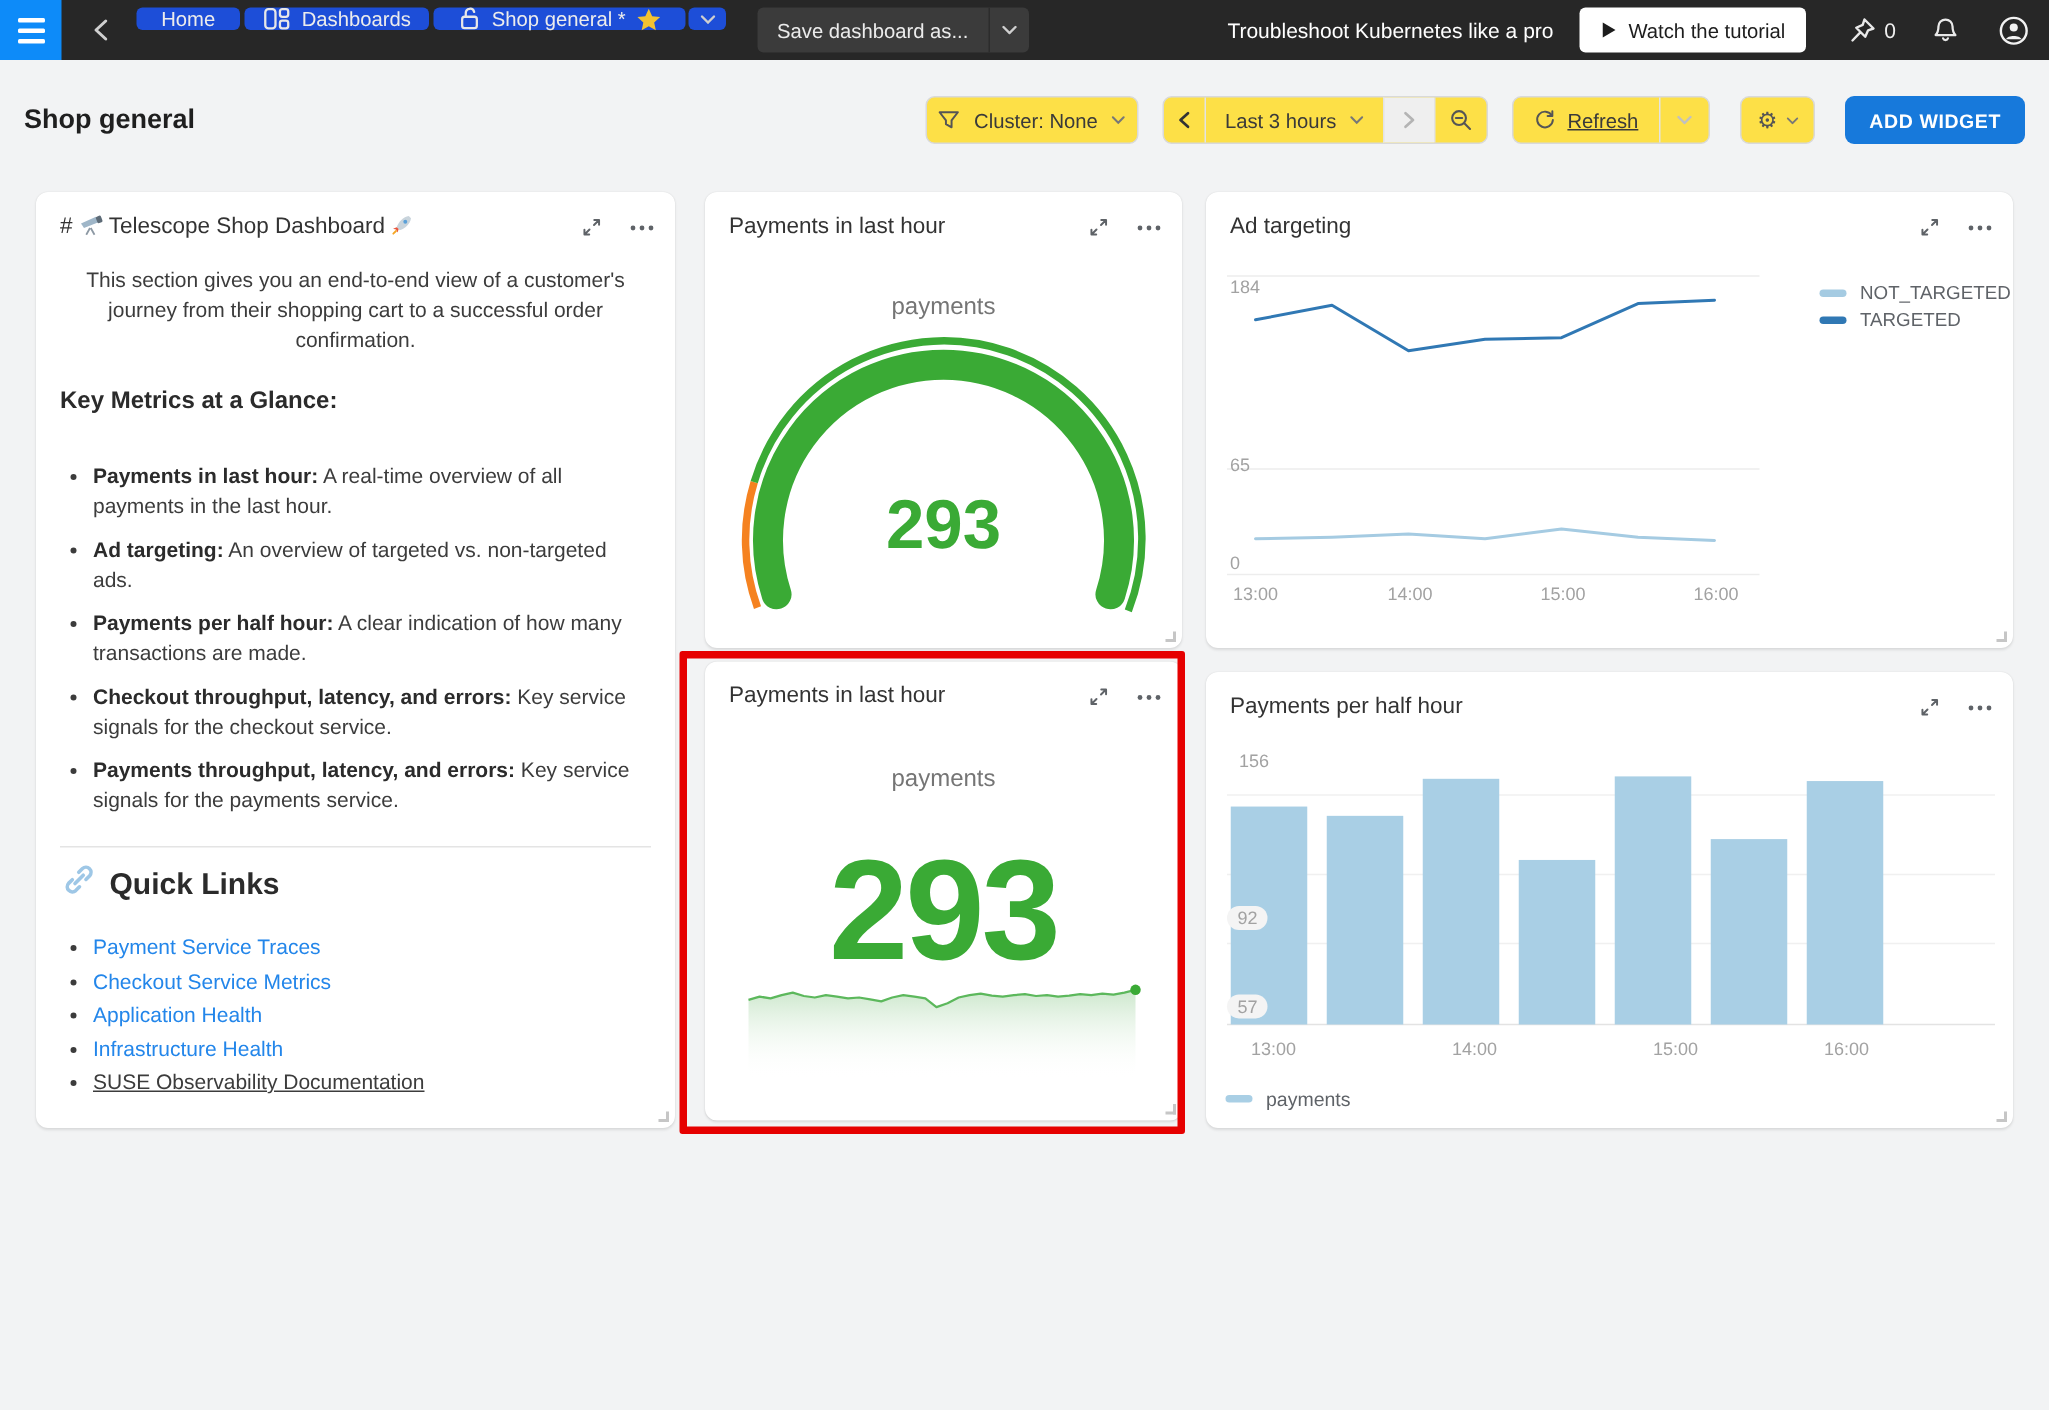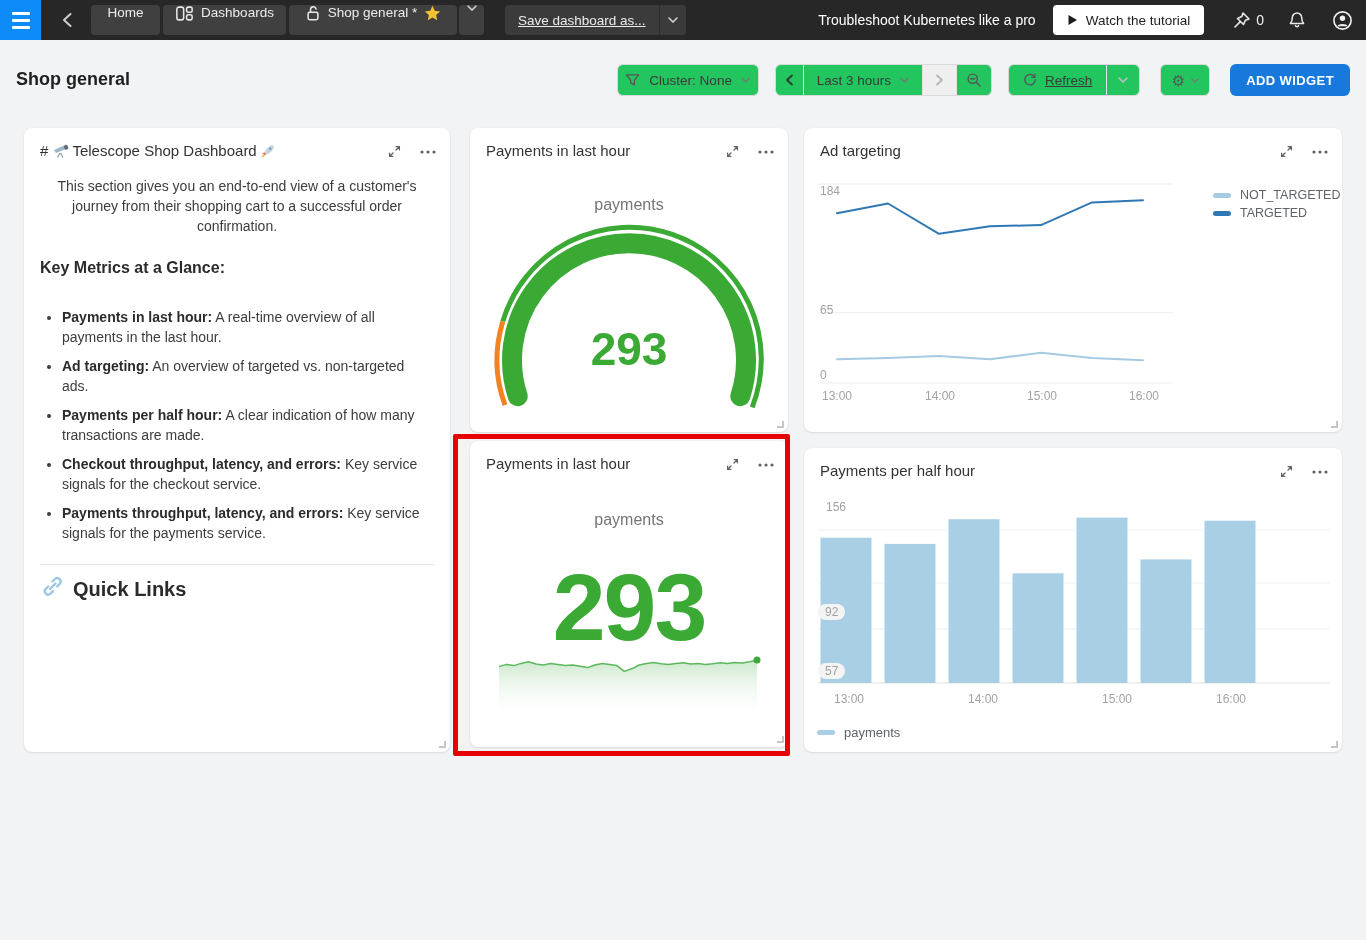--- a/index.html
+++ b/index.html
@@ -8,40 +8,40 @@
   .stage { position:relative; width:1366px; height:940px; }
 
   
   .navbar { position:absolute; left:0; top:0; width:1366px; height:40px; background:#272727; }
   .hamburger { position:absolute; left:0; top:0; width:41px; height:40px; background:#0d8bf9;
                border:none; cursor:pointer; display:flex; flex-direction:column; gap:4px;
                align-items:center; justify-content:center; }
   .hamburger span { display:block; width:18px; height:3px; background:#fff; border-radius:1px; }
   .nav-back { position:absolute; left:53px; top:5px; width:30px; height:30px; background:none; border:none;
               display:flex; align-items:center; justify-content:center; }
-  .nav-tab { position:absolute; top:5px; height:30px; background:#404040; border:none; border-radius:4px;
-             color:#ececec; font-size:13.5px; font-family:inherit; display:flex; align-items:flex-start;
+  .nav-tab { position:absolute; top:5px; height:15px; background:#1d4ed8; border:none; border-radius:4px;
+             color:#ececec; font-size:13.5px; font-family:inherit; display:flex; align-items:center;
              justify-content:center; gap:7px; padding:0 12px; }
   .nav-right { position:absolute; right:0; top:0; height:40px; display:flex; align-items:center; gap:0; }
   .promo { color:#ffffff; font-size:14px; margin-right:17px; }
   .tutorial-btn { height:30px; background:#fff; border:none; border-radius:4px; padding:0 14px;
                   font-family:inherit; font-size:13.5px; font-weight:500; color:#1d1d1d;
                   display:flex; align-items:center; gap:8px; margin-right:28px; }
   .icon-btn { background:none; border:none; display:flex; align-items:center; gap:5px; color:#efefef;
               font-size:14px; font-family:inherit; }
   .seg-save { position:absolute; left:505px; top:5px; height:30px; display:flex; background:#3b3b3b;
               border-radius:4px; overflow:hidden; }
   .seg-save button { background:none; border:none; color:#ececec; font-size:13.5px; font-family:inherit;
-                     padding:0 13px; display:flex; align-items:center;text-decoration:underline; }
+                     padding:0 13px; display:flex; align-items:center; }
   .seg-save .caret-part { border-left:1px solid #2c2c2c; padding:0 8px; }
 
   
   .page-title { position:absolute; left:16px; top:69px; font-size:18px; font-weight:700; color:#1f1f1f; }
   .toolbar { position:absolute; top:64px; right:16px; height:32px; display:flex; align-items:center; }
-  .wbtn { height:32px; background:#22c55e; border:1px solid #d9d9d9; border-radius:6px; color:#3a3a3a;
+  .wbtn { height:32px; background:#fde047; border:1px solid #d9d9d9; border-radius:6px; color:#3a3a3a;
           font-size:13.5px; font-family:inherit; display:flex; align-items:center; }
   .wbtn .seg { height:100%; display:flex; align-items:center; padding:0 10px; border-left:1px solid #e3e3e3; }
   .wbtn .seg:first-child { border-left:none; }
   .seg.disabled { background:#efefef; border-radius:0; }
   .gap16 { width:16px; } .gap20 { width:20px; }
   .add-widget { height:32px; background:#1779db; color:#fff; border:none; border-radius:6px;
                 font-family:inherit; font-size:13px; font-weight:700; letter-spacing:.4px; padding:0 16px; }
 
   
   .card { position:absolute; background:#fff; border-radius:8px;
@@ -285,20 +285,27 @@
       <div class="md-h2">
         <span>
           <svg width="24" height="24" viewBox="0 0 24 24">
               <path d="M10 14 L15.5 8.5" stroke="#9ec7e6" stroke-width="2.4" stroke-linecap="round"></path>
               <path d="M12.5 6.5 L15 4 a3.4 3.4 0 0 1 4.8 4.8 L17.3 11.3" fill="none" stroke="#9ec7e6" stroke-width="2.4" stroke-linecap="round"></path>
               <path d="M11.5 12.7 L9 15.2 a3.4 3.4 0 0 1 -4.8 -4.8 L6.7 8" fill="none" stroke="#9ec7e6" stroke-width="2.4" stroke-linecap="round" transform="translate(1.5,3.5)"></path>
             </svg>
         </span>
         <span>Quick Links</span>
       </div>
+      <ul class="links-ul">
+        <li><a href="#">Payment Service Traces</a></li>
+        <li><a href="#">Checkout Service Metrics</a></li>
+        <li><a href="#">Application Health</a></li>
+        <li><a href="#">Infrastructure Health</a></li>
+        <li><a href="#" class="doc-link">SUSE Observability Documentation</a></li>
+      </ul>
     </div>
     <div class="rz"></div>
   </section>
 
   <section class="card" style="left:470px; top:128px; width:318px; height:304px;">
     <div class="card-title">Payments in last hour</div>
     <div class="card-icons">
       <button>
         <svg width="15" height="15" viewBox="0 0 16 16">
             <path d="M9.8 2.8 H13.2 V6.2 M13 3 L9.6 6.4 M6.2 13.2 H2.8 V9.8 M3 13 L6.4 9.6" fill="none" stroke="#5f6368" stroke-width="1.4" stroke-linecap="round" stroke-linejoin="round"></path>

